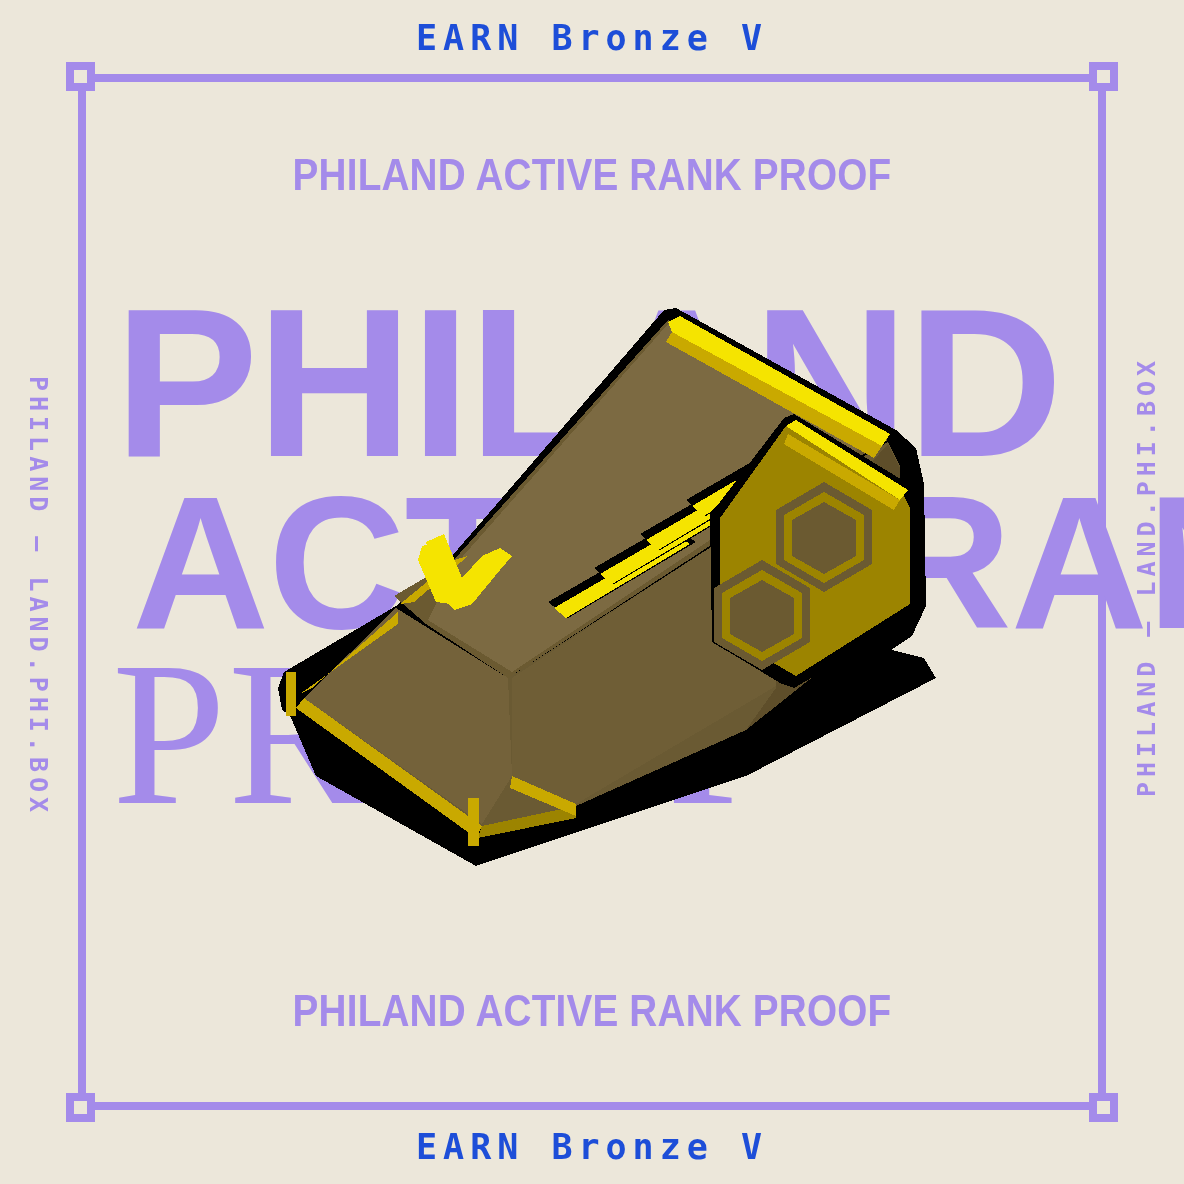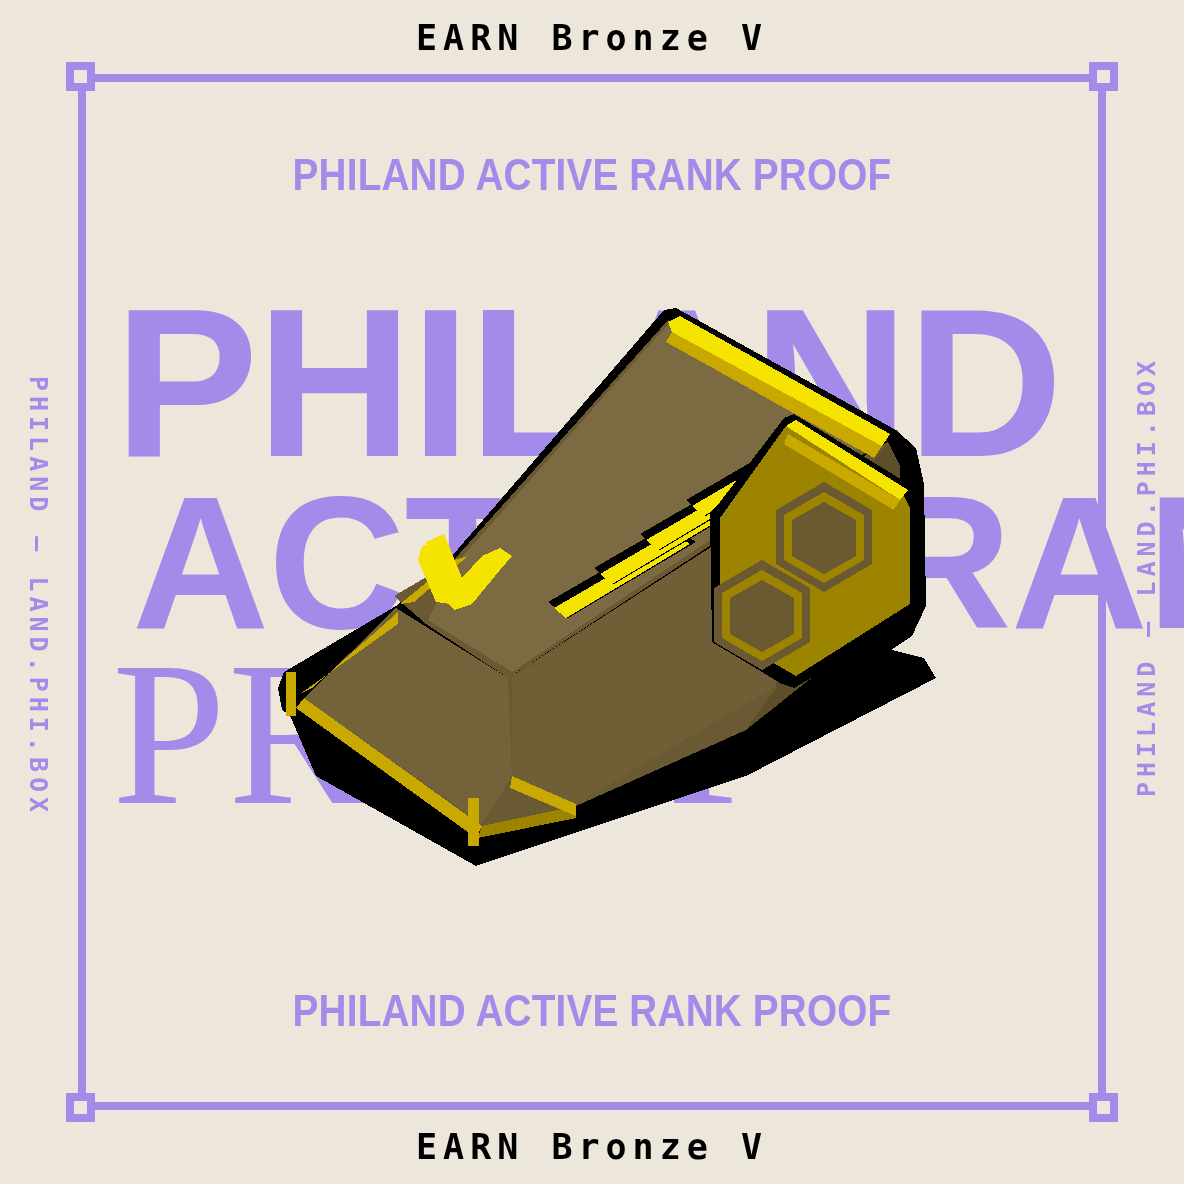--- a/index.html
+++ b/index.html
@@ -19,21 +19,21 @@
   }
 
   
   .strap {
     position:absolute; left:0; right:0;
     text-align:center;
     font-family:"DejaVu Sans Mono","Liberation Mono",monospace;
     font-weight:700;
     font-size:35px;
     letter-spacing:6px;
-    color:#000000;
+    color:#1d4ed8;
     white-space:nowrap;
   }
   #strap-top    { top:18px; }
   #strap-bottom { bottom:17px; }
 
   
   .vstrap {
     position:absolute;
     font-family:"DejaVu Sans Mono","Liberation Mono",monospace;
     font-weight:700;

